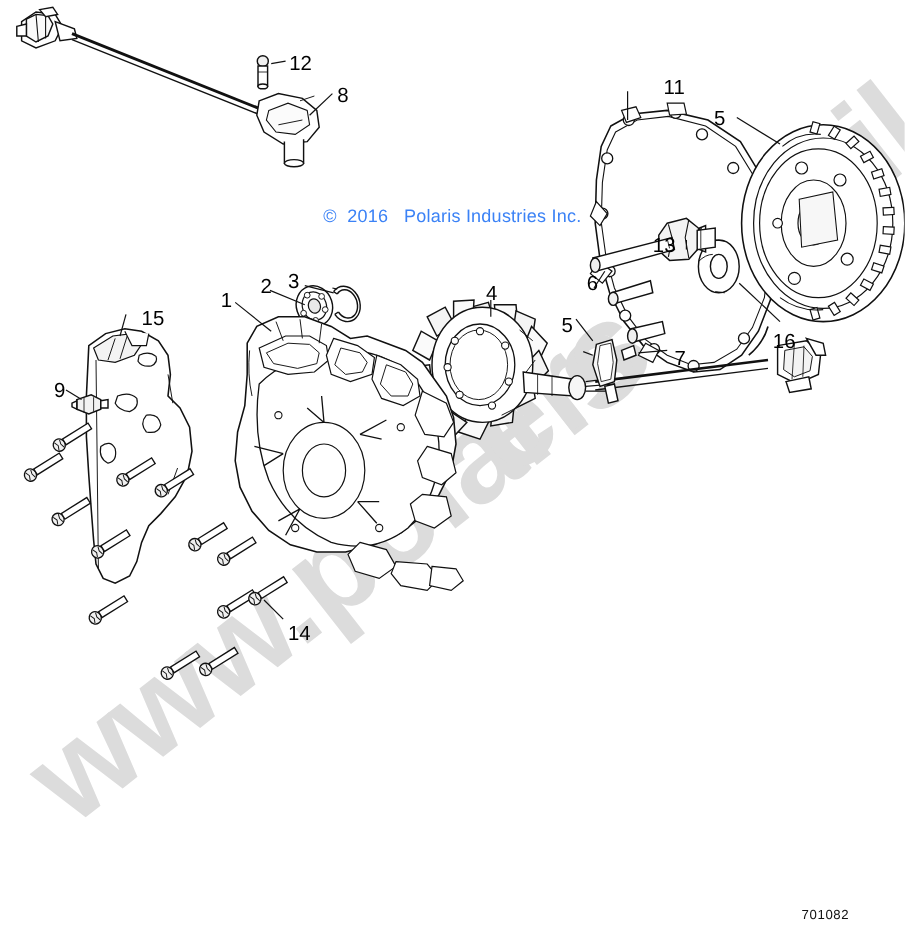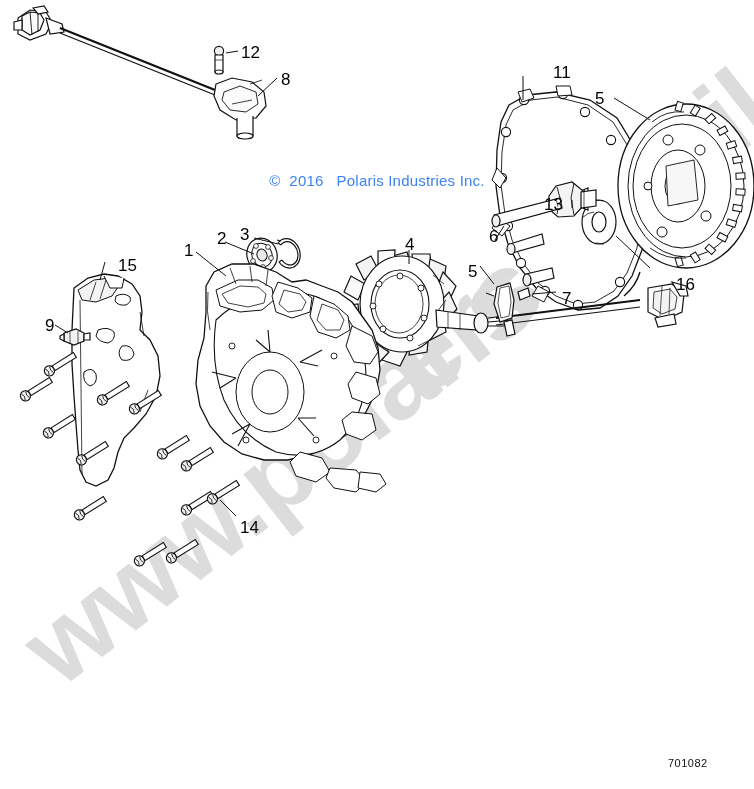--- a/index.html
+++ b/index.html
@@ -454,16 +454,16 @@
       <div class="callout" style="left: 489px; top: 228px;">6</div>
       <div class="callout" style="left: 562px; top: 290px;">7</div>
       <div class="callout" style="left: 281px; top: 71px;">8</div>
       <div class="callout" style="left: 45px; top: 317px;">9</div>
       <div class="callout" style="left: 595px; top: 90px;">5</div>
       <div class="callout" style="left: 517px; top: 64px; margin-left: 36px;">11</div>
       <div class="callout" style="left: 241px; top: 44px;">12</div>
       <div class="callout" style="left: 544px; top: 196px;">13</div>
       <div class="callout" style="left: 240px; top: 519px;">14</div>
       <div class="callout" style="left: 98px; top: 257px; margin-left: 20px;">15</div>
-      <div class="callout" style="left: 676px; top: 276px;">16</div>
+      <div class="callout" style="left: 644px; top: 276px;">16</div>
     </div>
 
 </div>
 
 </body></html>

